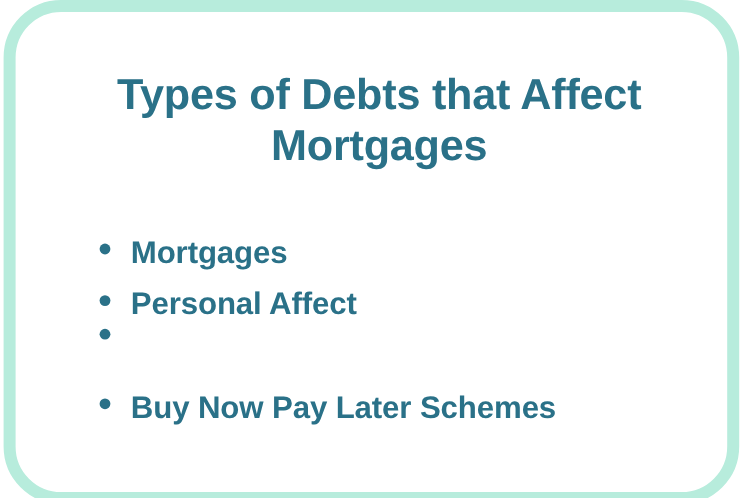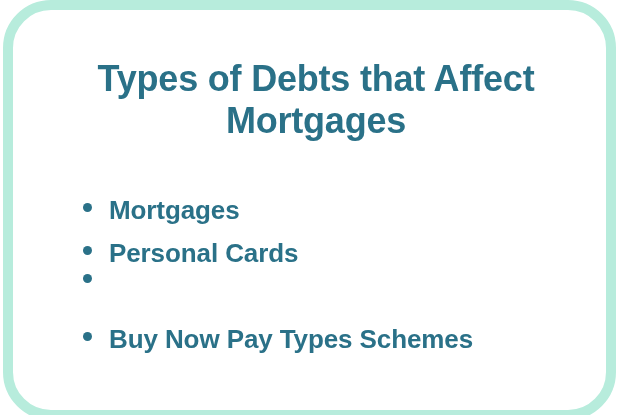--- a/index.html
+++ b/index.html
@@ -89,24 +89,24 @@
     <span class="tline">Mortgages</span>
   </div>
 
   <ul id="bullet-list">
     <li class="bullet-item">
       <span class="bullet-dot"></span>
       <span class="bullet-label">Mortgages</span>
     </li>
     <li class="bullet-item">
       <span class="bullet-dot"></span>
-      <span class="bullet-label">Personal Cards</span>
+      <span class="bullet-label">Personal Affect</span>
     </li>
     <li class="bullet-item">
       <span class="bullet-dot"></span>
     </li>
     <li class="bullet-item">
       <span class="bullet-dot"></span>
-      <span class="bullet-label">Buy Now Pay Types Schemes</span>
+      <span class="bullet-label">Buy Now Pay Later Schemes</span>
     </li>
   </ul>
 
 </div>
 
 </body></html>

